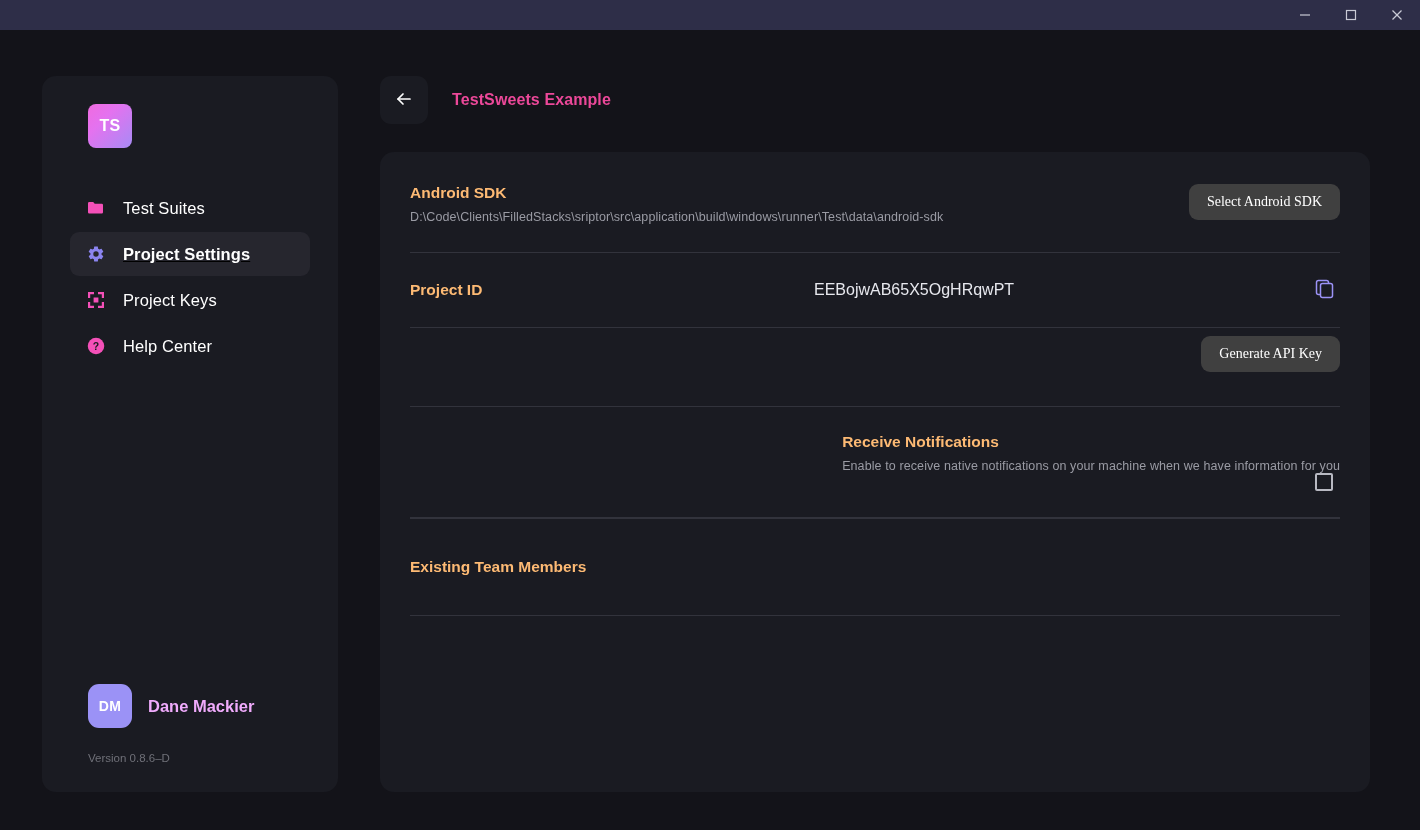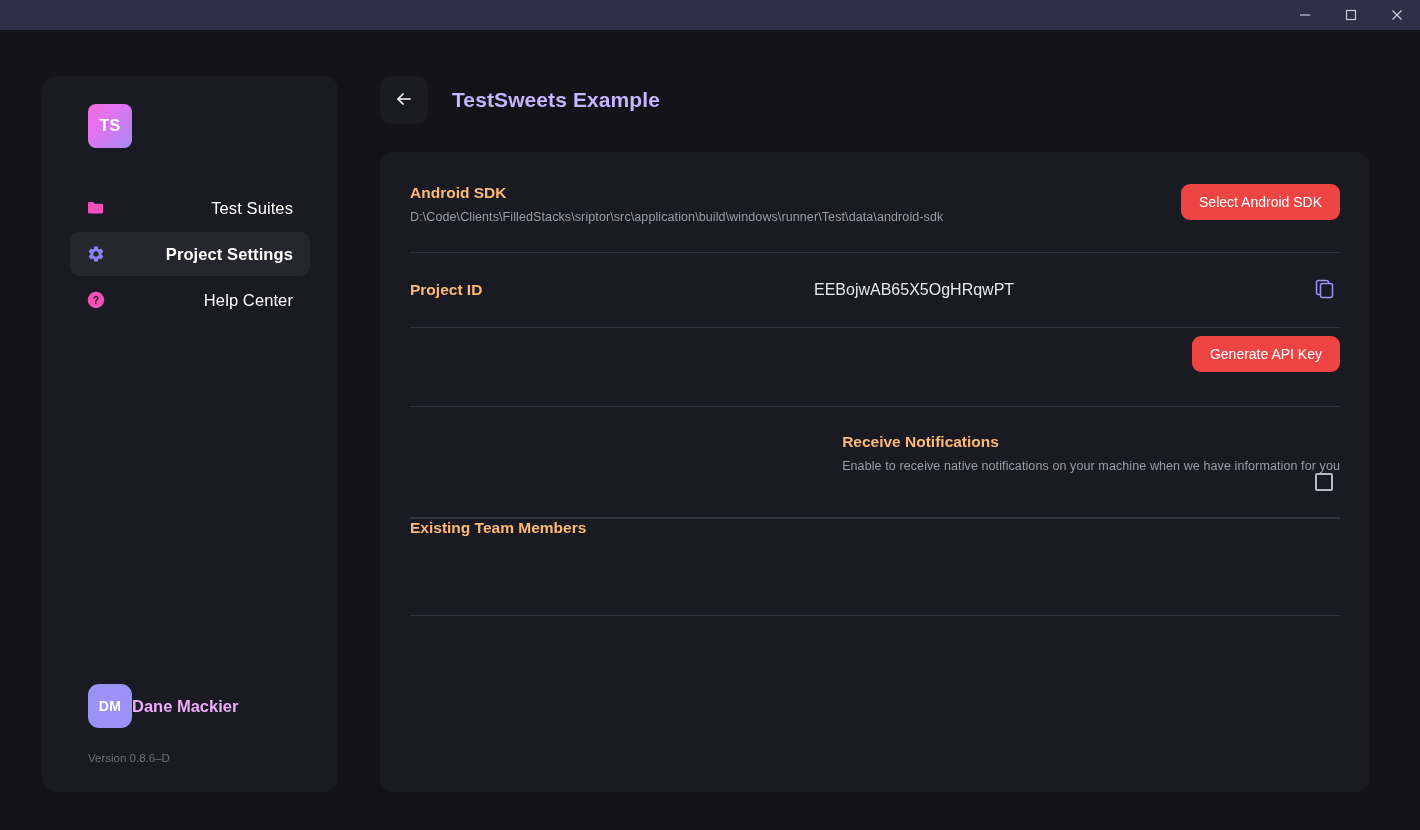--- a/index.html
+++ b/index.html
@@ -57,47 +57,47 @@
     display: flex; align-items: center; justify-content: center;
     color: #ffffff;
     font-size: 16px;
     font-weight: bold;
     letter-spacing: 0.4px;
   }
   .nav { margin-top: 38px; display: flex; flex-direction: column; }
   .nav-item {
     display: flex;
     align-items: center;
-    gap: 30px;
+    gap: 18px;
     height: 44px;
     margin: 0 28px;
     padding: 0 17px;
     border-radius: 9px;
     cursor: pointer;
-    justify-content: space-between;
   }
   .nav-item + .nav-item { margin-top: 2px; }
-  .nav-item.active { background: #26262e; }
+  .nav-item.active { background: #26262e; text-decoration: underline; }
   .nav-icon {
     width: 18px; height: 18px;
     display: flex; align-items: center; justify-content: center;
     flex: 0 0 18px;
   }
   .nav-label {
     color: #ffffff;
     font-size: 16.5px;
     letter-spacing: 0.1px;
   }
   .nav-item.active .nav-label { font-weight: bold; }
 
   .sidebar-spacer { flex: 1 1 auto; }
 
   .profile {
     display: flex;
     align-items: center;
+    gap: 16px;
     margin: 0 0 0 46px;
   }
   .avatar {
     width: 44px; height: 44px;
     border-radius: 11px;
     background: #9b92f6;
     color: #ffffff;
     font-size: 14px;
     font-weight: bold;
     display: flex; align-items: center; justify-content: center;
@@ -131,22 +131,22 @@
   }
   .back-btn {
     width: 48px; height: 48px;
     border-radius: 11px;
     background: #1a1b22;
     display: flex; align-items: center; justify-content: center;
     cursor: pointer;
     border: none;
   }
   .page-title {
-    color: #c4b5fd;
-    font-size: 21px;
+    color: #ec4899;
+    font-size: 16px;
     font-weight: bold;
     letter-spacing: 0.1px;
   }
 
   .card {
     flex: 1 1 auto;
     background: #1a1b22;
     border-radius: 14px;
     padding: 0 30px;
     overflow: hidden;
@@ -173,23 +173,23 @@
   
   .row-sdk {
     display: flex;
     align-items: flex-start;
     justify-content: space-between;
     padding: 32px 0 28px 0;
   }
   .btn {
     border: none;
     border-radius: 9px;
-    background: #ef4444;
+    background: #404040;
     color: #ffffff;
-    font-family: Liberation Sans, sans-serif;
+    font-family: Liberation Serif, serif;
     font-size: 14px;
     height: 36px;
     padding: 0 18px;
     cursor: pointer;
     white-space: nowrap;
   }
 
   
   .row-kv {
     display: flex;
@@ -252,20 +252,21 @@
     border-radius: 9px;
     color: #e7e8ee;
     font-family: "Liberation Sans", sans-serif;
     font-size: 14px;
     padding: 0 16px;
     outline: none;
   }
 
   .row-existing {
     display: flex;
+    align-items: center;
     height: 96px;
   }
 </style>
 </head>
 <body>
 
 <div class="titlebar">
   <div class="win-btn">
     <svg width="12" height="12" viewBox="0 0 12 12">
         <line x1="1" y1="6" x2="11" y2="6" stroke="#c9cad6" stroke-width="1.2"></line>
@@ -305,20 +306,28 @@
 
       <div class="nav-item active">
         <span class="nav-icon">
           <svg width="18" height="18" viewBox="0 0 24 24" fill="#8b84f0">
             <path d="M19.4 13a7.6 7.6 0 0 0 0-2l2.1-1.6a.5.5 0 0 0 .1-.6l-2-3.5a.5.5 0 0 0-.6-.2l-2.5 1a7.3 7.3 0 0 0-1.7-1L14.5 2.4a.5.5 0 0 0-.5-.4h-4a.5.5 0 0 0-.5.4L9.2 5.1a7.3 7.3 0 0 0-1.7 1l-2.5-1a.5.5 0 0 0-.6.2l-2 3.5a.5.5 0 0 0 .1.6L4.6 11a7.6 7.6 0 0 0 0 2l-2.1 1.6a.5.5 0 0 0-.1.6l2 3.5a.5.5 0 0 0 .6.2l2.5-1a7.3 7.3 0 0 0 1.7 1l.3 2.7a.5.5 0 0 0 .5.4h4a.5.5 0 0 0 .5-.4l.3-2.7a7.3 7.3 0 0 0 1.7-1l2.5 1a.5.5 0 0 0 .6-.2l2-3.5a.5.5 0 0 0-.1-.6zM12 15.6A3.6 3.6 0 1 1 15.6 12 3.6 3.6 0 0 1 12 15.6z"></path>
           </svg>
         </span>
         <span class="nav-label">Project Settings</span>
       </div>
 
+      <div class="nav-item">
+        <span class="nav-icon">
+          <svg width="18" height="18" viewBox="0 0 18 18" fill="#f450b8">
+            <path d="M1 1h6v2.2H3.2V7H1zM11 1h6v6h-2.2V3.2H11zM1 11h2.2v3.8H7V17H1zM14.8 11H17v6h-6v-2.2h3.8zM6.6 6.6h4.8v4.8H6.6z"></path>
+          </svg>
+        </span>
+        <span class="nav-label">Project Keys</span>
+      </div>
 
       <div class="nav-item">
         <span class="nav-icon">
           <svg width="18" height="18" viewBox="0 0 24 24">
             <circle cx="12" cy="12" r="11" fill="#f450b8"></circle>
             <text x="12" y="17" text-anchor="middle" font-family="Liberation Sans, sans-serif" font-size="14" font-weight="bold" fill="#1a1b22">?</text>
           </svg>
         </span>
         <span class="nav-label">Help Center</span>
       </div>

